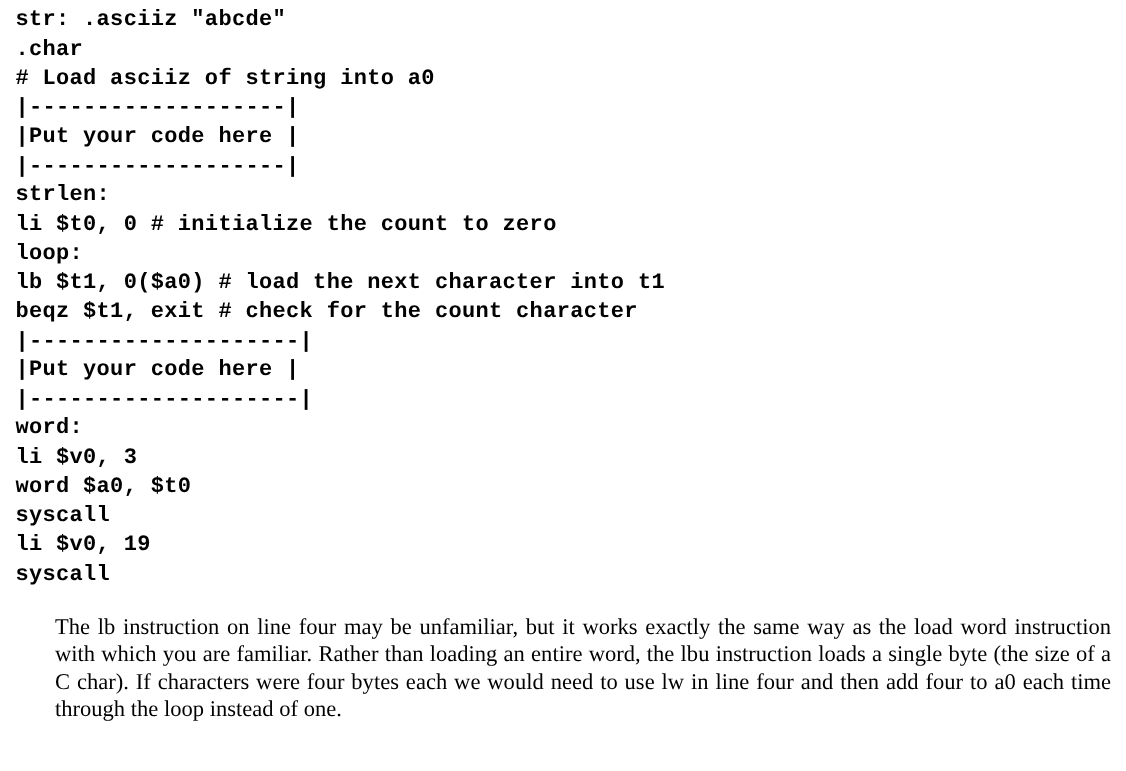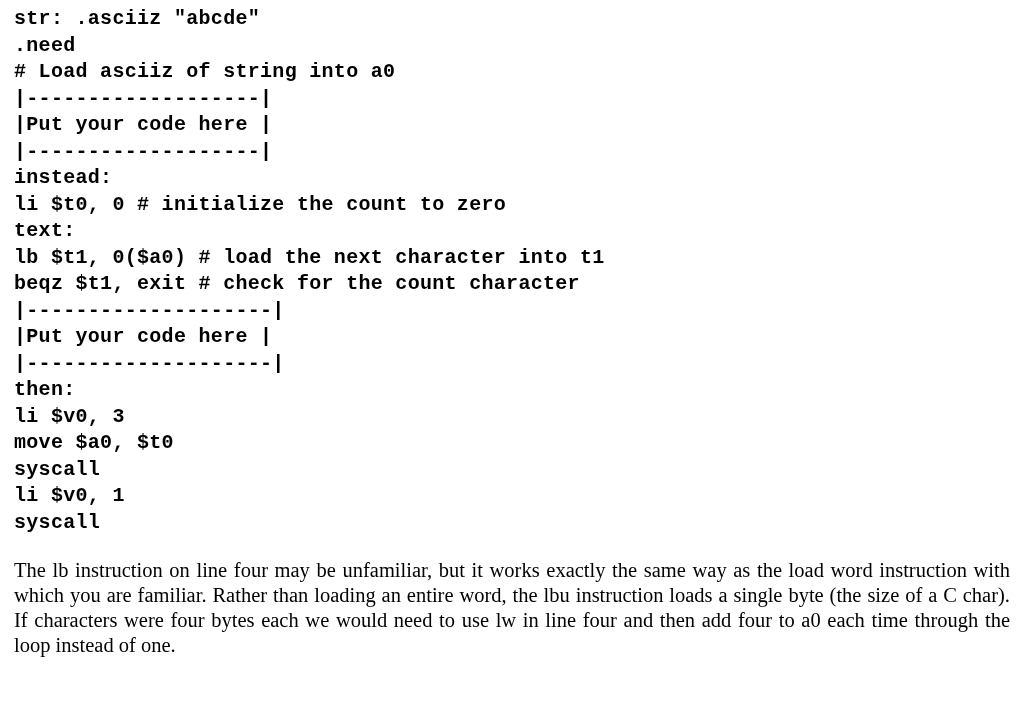--- a/index.html
+++ b/index.html
@@ -23,41 +23,42 @@
     color: #000;
     letter-spacing: 0.3px;
   }
   .prose {
     font-family: "Times New Roman", Times, serif;
     font-size: 20.5px;
     line-height: 25px;
     margin-top: 22px;
     color: #000;
     text-align: justify;
+    margin-left: 36px;
   }
 </style>
 </head>
 <body>
 
 <div class="page">
   <div class="code-block"><span>str: .asciiz "abcde"</span>
-<span>.need</span>
+<span>.char</span>
 <span># Load asciiz of string into a0</span>
 <span>|-------------------|</span>
 <span>|Put your code here |</span>
 <span>|-------------------|</span>
-<span>instead:</span>
+<span>strlen:</span>
 <span>li $t0, 0 # initialize the count to zero</span>
-<span>text:</span>
+<span>loop:</span>
 <span>lb $t1, 0($a0) # load the next character into t1</span>
 <span>beqz $t1, exit # check for the count character</span>
 <span>|--------------------|</span>
 <span>|Put your code here |</span>
 <span>|--------------------|</span>
-<span>then:</span>
+<span>word:</span>
 <span>li $v0, 3</span>
-<span>move $a0, $t0</span>
+<span>word $a0, $t0</span>
 <span>syscall</span>
-<span>li $v0, 1</span>
+<span>li $v0, 19</span>
 <span>syscall</span></div>
 
   <div class="prose">The lb instruction on line four may be unfamiliar, but it works exactly the same way as the load word instruction with which you are familiar. Rather than loading an entire word, the lbu instruction loads a single byte (the size of a C char). If characters were four bytes each we would need to use lw in line four and then add four to a0 each time through the loop instead of one.</div>
 </div>
 
 </body></html>

